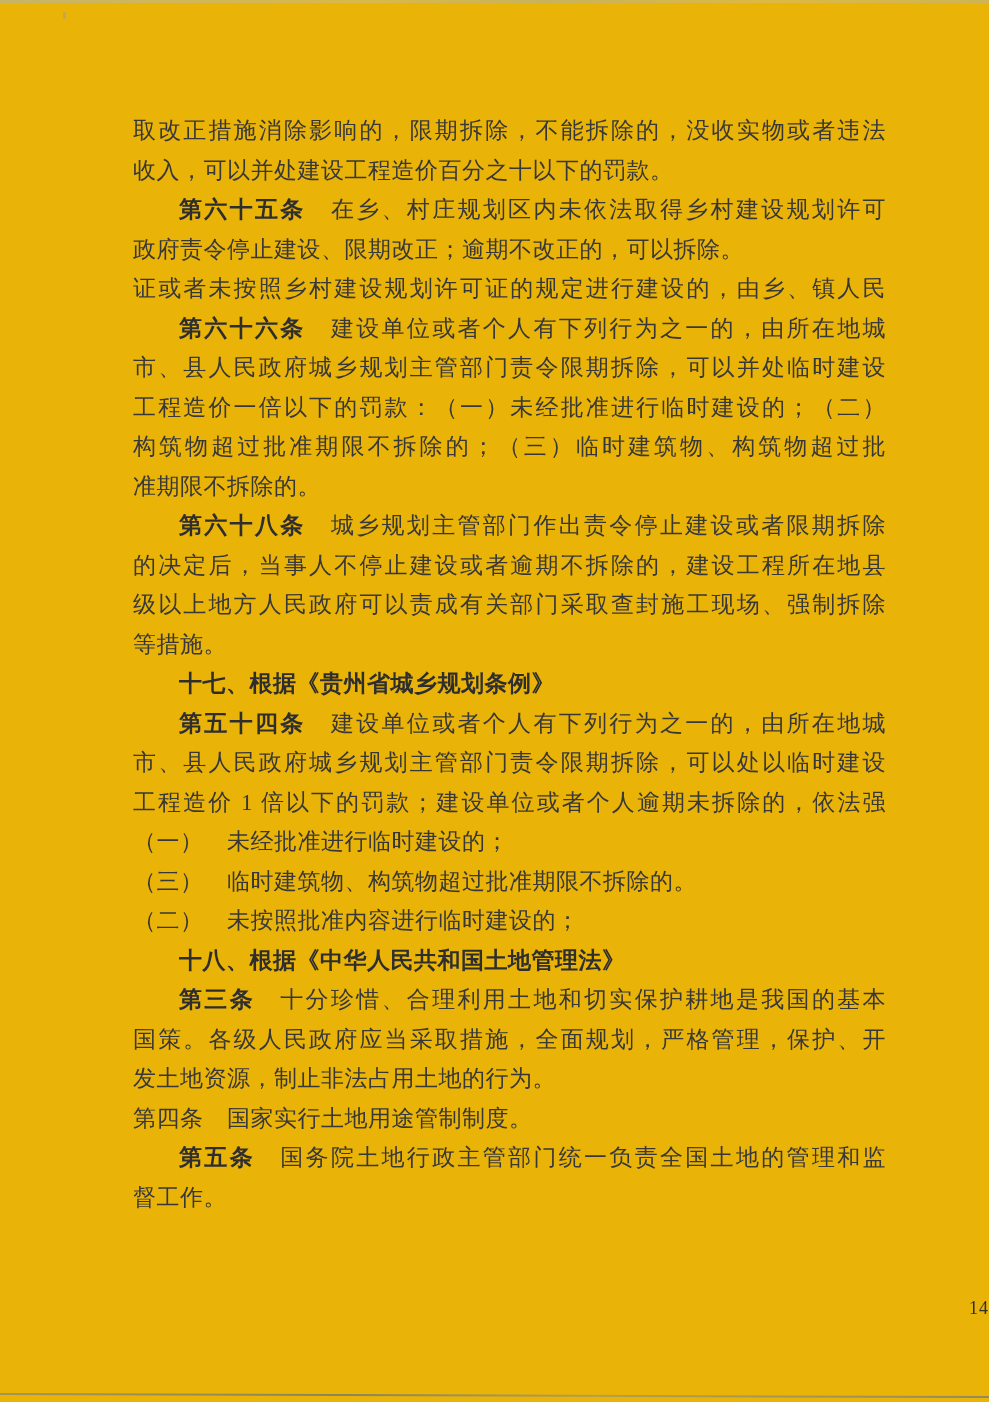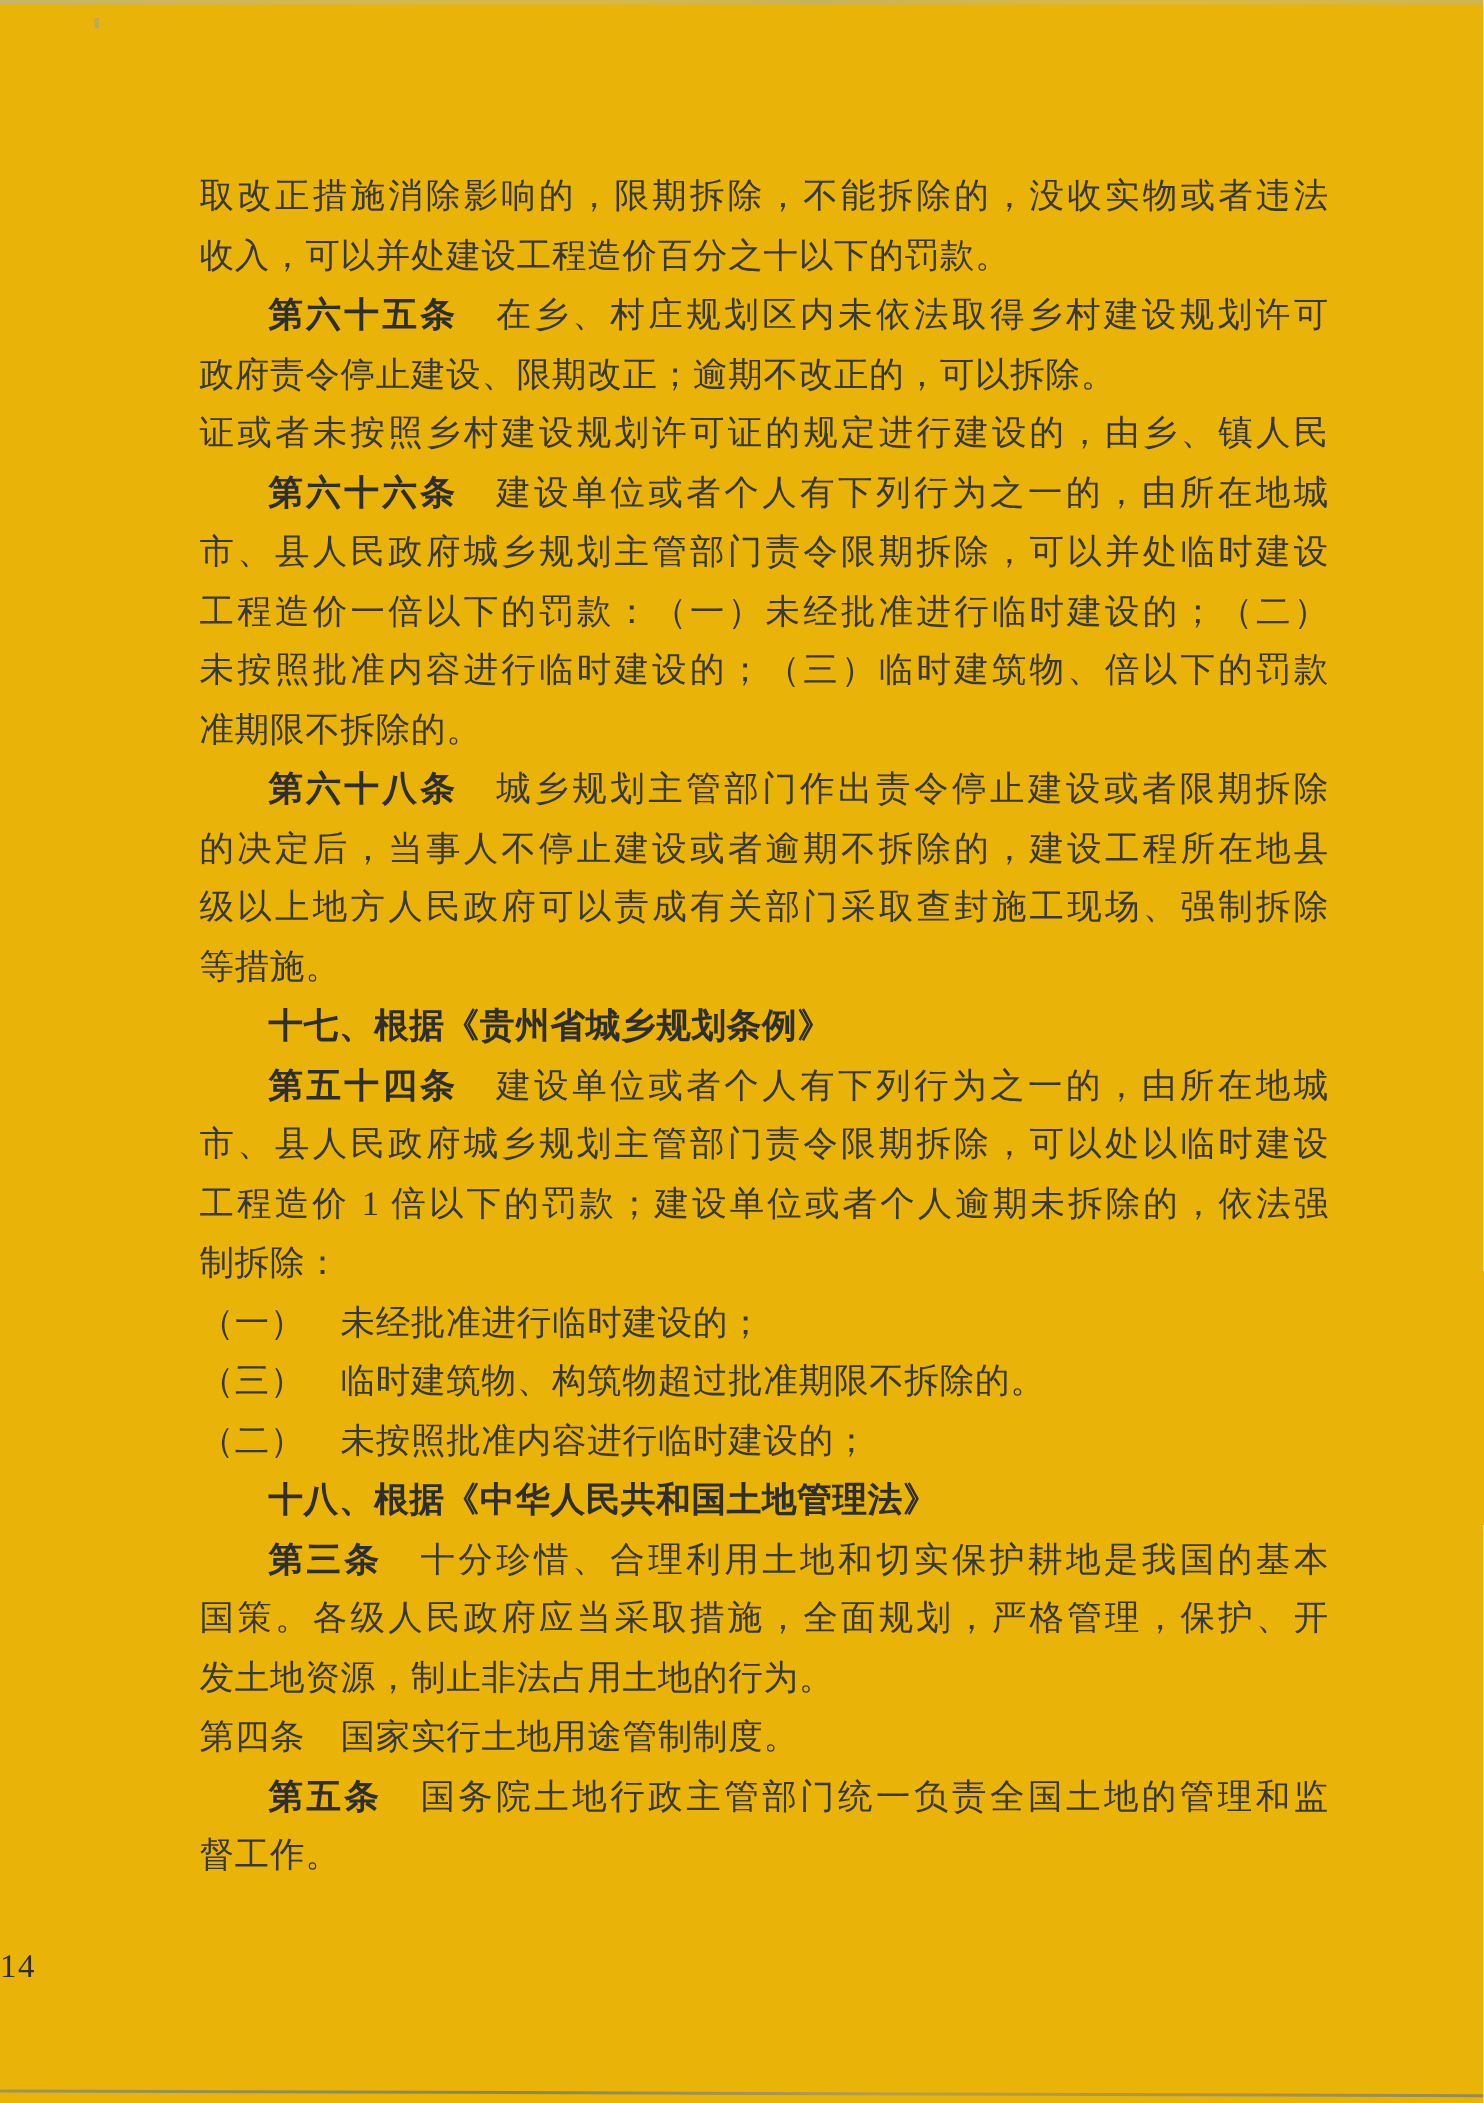--- a/index.html
+++ b/index.html
@@ -66,52 +66,51 @@
   .line.indent {
     text-indent: 2em;
   }
   .seg { font-weight: normal; }
   .seg.bold { font-weight: bold; color: #2e2e2e; text-align: center; }
   .page-number {
     position: absolute;
     top: 1298px;
     left: 0;
     width: 100%;
-    text-align: left;
-    font-size: 22px;
+    text-align: right;
+    font-size: 18px;
     color: #2f2f2f;
     letter-spacing: 1px;
   }
 </style>
 </head>
 <body>
 
 <div class="page">
   <div class="scan-edge-top"></div>
   <div class="scan-speck"></div>
   <div class="text-block">
       <div class="line justify"><span class="seg">取改正措施消除影响的，限期拆除，不能拆除的，没收实物或者违法</span></div>
       <div class="line"><span class="seg">收入，可以并处建设工程造价百分之十以下的罚款。</span></div>
       <div class="line justify indent"><span class="seg bold">第六十五条</span><span class="seg">　在乡、村庄规划区内未依法取得乡村建设规划许可</span></div>
       <div class="line"><span class="seg">政府责令停止建设、限期改正；逾期不改正的，可以拆除。</span></div>
       <div class="line justify"><span class="seg">证或者未按照乡村建设规划许可证的规定进行建设的，由乡、镇人民</span></div>
       <div class="line justify indent"><span class="seg bold">第六十六条</span><span class="seg">　建设单位或者个人有下列行为之一的，由所在地城</span></div>
       <div class="line justify"><span class="seg">市、县人民政府城乡规划主管部门责令限期拆除，可以并处临时建设</span></div>
       <div class="line justify"><span class="seg">工程造价一倍以下的罚款：（一）未经批准进行临时建设的；（二）</span></div>
-      <div class="line justify"><span class="seg">未按照批准内容进行临时建设的；（三）临时建筑物、倍以下的罚款</span></div>
+      <div class="line justify"><span class="seg">构筑物超过批准期限不拆除的；（三）临时建筑物、构筑物超过批</span></div>
       <div class="line"><span class="seg">准期限不拆除的。</span></div>
       <div class="line justify indent"><span class="seg bold">第六十八条</span><span class="seg">　城乡规划主管部门作出责令停止建设或者限期拆除</span></div>
       <div class="line justify"><span class="seg">的决定后，当事人不停止建设或者逾期不拆除的，建设工程所在地县</span></div>
       <div class="line justify"><span class="seg">级以上地方人民政府可以责成有关部门采取查封施工现场、强制拆除</span></div>
       <div class="line"><span class="seg">等措施。</span></div>
       <div class="line indent"><span class="seg bold">十七、根据《贵州省城乡规划条例》</span></div>
       <div class="line justify indent"><span class="seg bold">第五十四条</span><span class="seg">　建设单位或者个人有下列行为之一的，由所在地城</span></div>
       <div class="line justify"><span class="seg">市、县人民政府城乡规划主管部门责令限期拆除，可以处以临时建设</span></div>
       <div class="line justify"><span class="seg">工程造价 1 倍以下的罚款；建设单位或者个人逾期未拆除的，依法强</span></div>
-      <div class="line"><span class="seg">制拆除：</span></div>
       <div class="line"><span class="seg">（一）　未经批准进行临时建设的；</span></div>
       <div class="line"><span class="seg">（三）　临时建筑物、构筑物超过批准期限不拆除的。</span></div>
       <div class="line"><span class="seg">（二）　未按照批准内容进行临时建设的；</span></div>
       <div class="line indent"><span class="seg bold">十八、根据《中华人民共和国土地管理法》</span></div>
       <div class="line justify indent"><span class="seg bold">第三条</span><span class="seg">　十分珍惜、合理利用土地和切实保护耕地是我国的基本</span></div>
       <div class="line justify"><span class="seg">国策。各级人民政府应当采取措施，全面规划，严格管理，保护、开</span></div>
       <div class="line"><span class="seg">发土地资源，制止非法占用土地的行为。</span></div>
       <div class="line"><span class="seg">第四条　国家实行土地用途管制制度。</span></div>
       <div class="line justify indent"><span class="seg bold">第五条</span><span class="seg">　国务院土地行政主管部门统一负责全国土地的管理和监</span></div>
       <div class="line"><span class="seg">督工作。</span></div>

